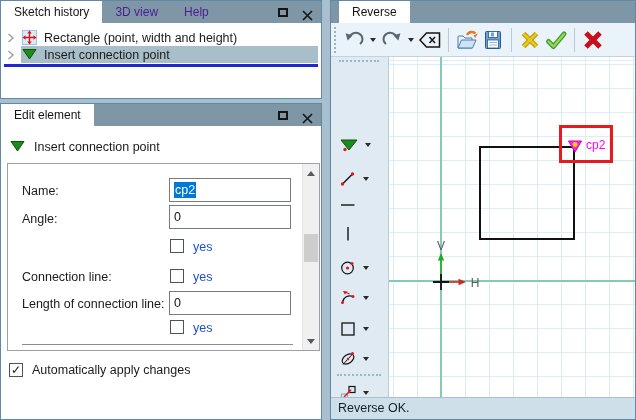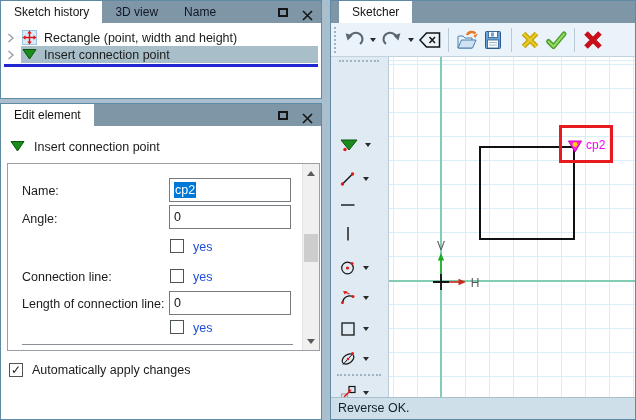--- a/index.html
+++ b/index.html
@@ -3,21 +3,21 @@
 <meta charset="utf-8">
 <style>
   * { margin:0; padding:0; box-sizing:border-box; }
   html,body { width:636px; height:420px; overflow:hidden; }
   body { font-family:"Liberation Sans", sans-serif; background:#aabfcd; }
   #stage { position:relative; width:544px; height:420px; background:#aabfcd; }
 
   
   .panel { position:absolute; background:#fff; border:1px solid #5f8aa5; }
   .tabbar { position:relative; height:22px; background:#7e96a6; display:flex; align-items:stretch; }
-  .tab { padding:0 13px; line-height:22px; font-size:12px; color:#0f172a; cursor:default; }
+  .tab { padding:0 13px; line-height:22px; font-size:12px; color:#4c1d95; cursor:default; }
   .tab.active { background:#fff; color:#141414; }
   .winbtns { position:absolute; right:8px; top:0; height:22px; display:flex; align-items:center; gap:14px; }
   .maxbtn { width:10px; height:9px; border:2px solid #141414; display:inline-block; }
   .closebtn { width:11px; height:11px; display:inline-block; }
 
   
   .tree { padding-top:6px; }
   .tree-row { display:flex; align-items:center; height:17px; font-size:12.5px; color:#1b1b1b; }
   .tree-chevron { width:20px; display:flex; justify-content:center; flex:0 0 20px; }
   .tree-sel-wrap { display:flex; align-items:center; flex:1; height:17px; margin-right:3px; }
@@ -84,21 +84,21 @@
 </style>
 </head>
 <body>
 
 <div id="stage">
 
   <div class="panel" style="left:0;top:0;width:322px;height:99px;">
     <div class="tabbar">
       <div class="tab active">Sketch history</div>
       <div class="tab">3D view</div>
-      <div class="tab">Name</div>
+      <div class="tab">Help</div>
       <div class="winbtns">
         <span class="maxbtn"></span>
         <span class="closebtn">
           <svg width="11" height="11" viewBox="0 0 11 11">
               <path d="M1 1 L10 10 M10 1 L1 10" stroke="#141414" stroke-width="1.6"></path>
             </svg>
         </span>
       </div>
     </div>
     <div class="tree">
@@ -202,21 +202,21 @@
     <div class="autoapply">
       <span class="cbx">
           <span>✓</span>
         </span>
       <span class="aalabel">Automatically apply changes</span>
     </div>
   </div>
 
   <div class="panel" id="sketcher">
     <div class="tabbar">
-      <div class="tab active">Sketcher</div>
+      <div class="tab active">Reverse</div>
     </div>
 
     <div class="toolbar">
       <span class="grip-v"></span>
       <span class="tbtn">
         <svg width="22" height="22" viewBox="0 0 22 22">
           <path d="M17 15 A 6.8 6.3 0 1 0 6.2 8.2" fill="none" stroke="#5b6770" stroke-width="2"></path>
           <polygon points="2.6,4.2 9.6,6.4 4.6,11.6" fill="#5b6770"></polygon>
         </svg>
       </span>

